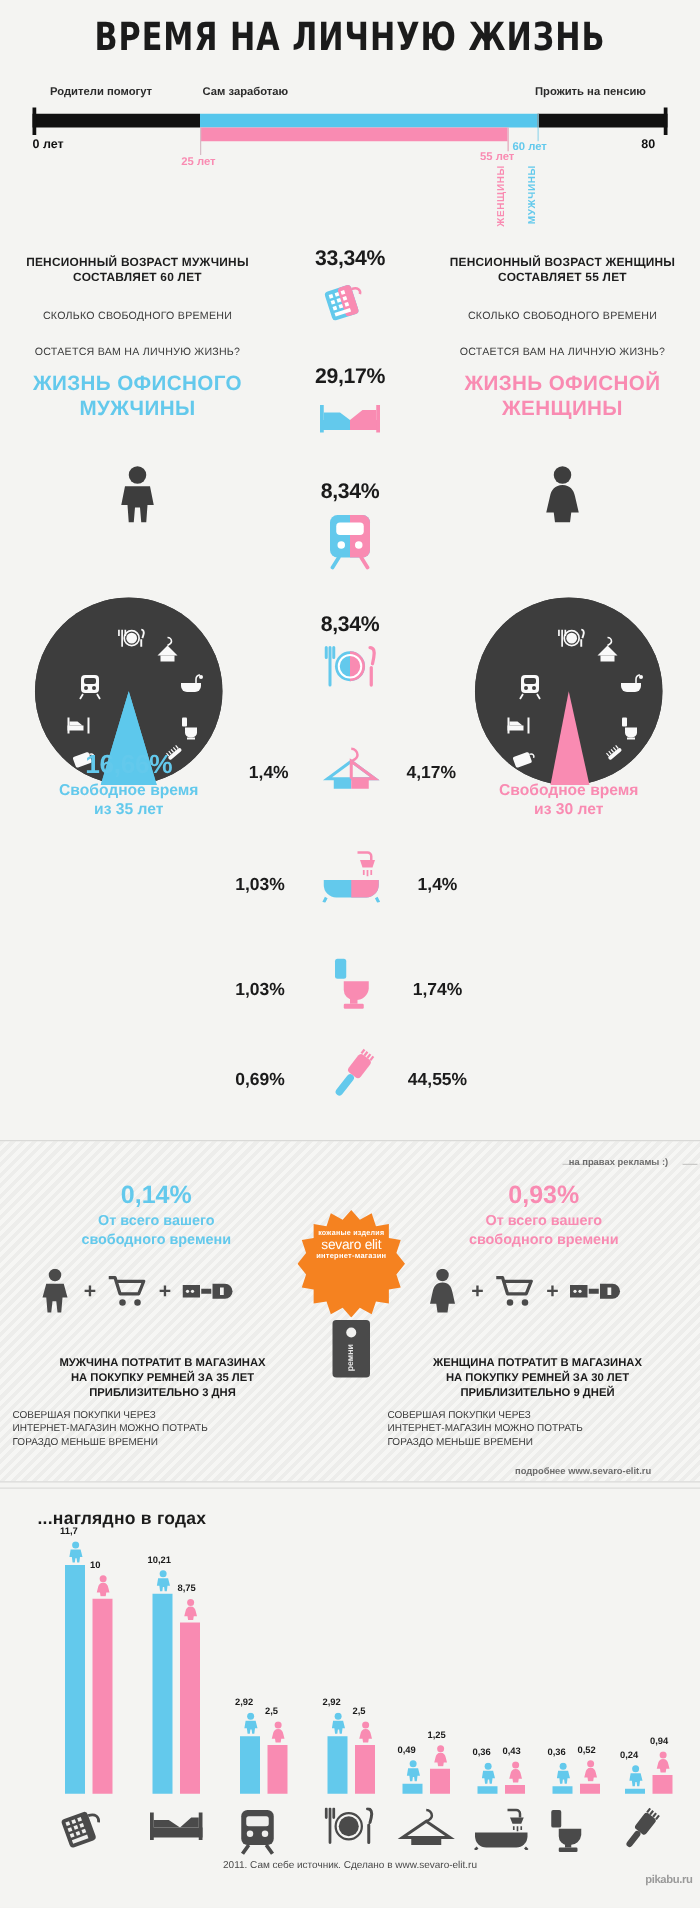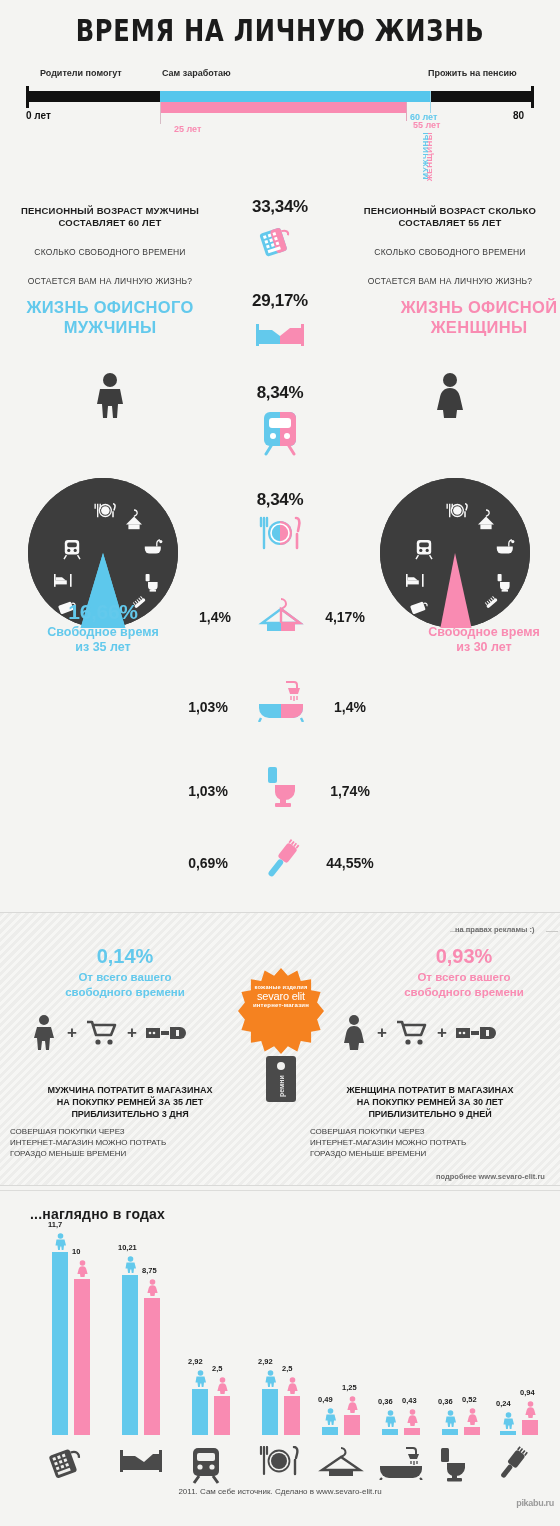--- a/index.html
+++ b/index.html
@@ -39,21 +39,21 @@
   .tick{position:absolute;width:1px;background:#d7bcc6;}
   .vert{
     position:absolute;font-size:8px;font-weight:bold;letter-spacing:.5px;
     writing-mode:vertical-rl;transform:rotate(180deg);
   }
   .head-col{position:absolute;width:200px;text-align:center;}
   .hl1{font-size:9.5px;font-weight:bold;color:#1d1d1d;line-height:12px;letter-spacing:.2px;}
   .hl2{font-size:8.5px;color:#3a3a3a;line-height:11px;letter-spacing:.2px;margin-top:18px;}
   .bigtitle{font-size:16.5px;font-weight:bold;line-height:20px;text-align:center;letter-spacing:.3px;}
   .blue{color:#63c9ec;}
-  .pink{color:#f98bb2;margin-left:29px;}
+  .pink{color:#f98bb2;}
 
   
   .cpct{position:absolute;width:120px;left:220px;text-align:center;
         font-size:17px;font-weight:bold;color:#1b1b1b;letter-spacing:-.3px;}
   .cicon{position:absolute;width:120px;left:220px;text-align:center;}
 
   
   .spct{position:absolute;font-size:14px;font-weight:bold;color:#1b1b1b;width:80px;text-align:center;}
 
   
@@ -134,21 +134,21 @@
   </div>
 
   <div class="head-col" style="left:10px;top:205px;">
     <div class="hl1">ПЕНСИОННЫЙ ВОЗРАСТ МУЖЧИНЫ</div>
     <div class="hl1">СОСТАВЛЯЕТ 60 ЛЕТ</div>
     <div class="hl2">СКОЛЬКО СВОБОДНОГО ВРЕМЕНИ</div>
     <div class="hl2">ОСТАЕТСЯ ВАМ НА ЛИЧНУЮ ЖИЗНЬ?</div>
   </div>
 
   <div class="head-col" style="left:350px;top:205px;">
-    <div class="hl1">ПЕНСИОННЫЙ ВОЗРАСТ СКОЛЬКО</div>
+    <div class="hl1">ПЕНСИОННЫЙ ВОЗРАСТ ЖЕНЩИНЫ</div>
     <div class="hl1">СОСТАВЛЯЕТ 55 ЛЕТ</div>
     <div class="hl2">СКОЛЬКО СВОБОДНОГО ВРЕМЕНИ</div>
     <div class="hl2">ОСТАЕТСЯ ВАМ НА ЛИЧНУЮ ЖИЗНЬ?</div>
   </div>
 
   <div class="bigtitle blue" style="position:absolute;left:10px;top:297px;width:200px;">
     <div>ЖИЗНЬ ОФИСНОГО</div>
     <div>МУЖЧИНЫ</div>
   </div>
   <div class="bigtitle pink" style="position:absolute;left:350px;top:297px;width:200px;">
@@ -479,21 +479,21 @@
     <div>ЖЕНЩИНА ПОТРАТИТ В МАГАЗИНАХ</div>
     <div>НА ПОКУПКУ РЕМНЕЙ ЗА 30 ЛЕТ</div>
     <div>ПРИБЛИЗИТЕЛЬНО 9 ДНЕЙ</div>
   </div>
   <div class="ad-body2" style="left:310px;top:1126px;">
     <div>СОВЕРШАЯ ПОКУПКИ ЧЕРЕЗ</div>
     <div>ИНТЕРНЕТ-МАГАЗИН МОЖНО ПОТРАТЬ</div>
     <div>ГОРАЗДО МЕНЬШЕ ВРЕМЕНИ</div>
   </div>
 
-  <div class="ad-note" style="left:436px;top:1172px;">подробнее www.sevaro-elit.ru</div>
+  <div class="ad-note" style="left:412px;top:1172px;">подробнее www.sevaro-elit.ru</div>
 
   <div class="chart">
     <div class="chart-title">...наглядно в годах</div>
     <div id="bars" style="position:absolute;left:0;top:0;width:560px;height:334px;">
         <div class="bar bar-m" style="left:52px;top:60px;width:16px;height:183px;bottom:auto;"></div>
         <div class="bar bar-f" style="left:74px;top:86.58974358974356px;width:16px;height:156.41025641025644px;bottom:auto;"></div>
         <div class="fig" style="left:54px;top:41px;"><svg width="13" height="17" viewBox="0 0 13 17">
             <circle cx="6.5" cy="3" r="2.8" fill="#63c9ec"></circle>
             <path d="M2.5 6.5h8l1.5 6h-2l-.6 5h-1.6l-.5-4h-1l-.5 4H4.1l-.6-5h-2z" fill="#63c9ec"></path>
           </svg></div>

